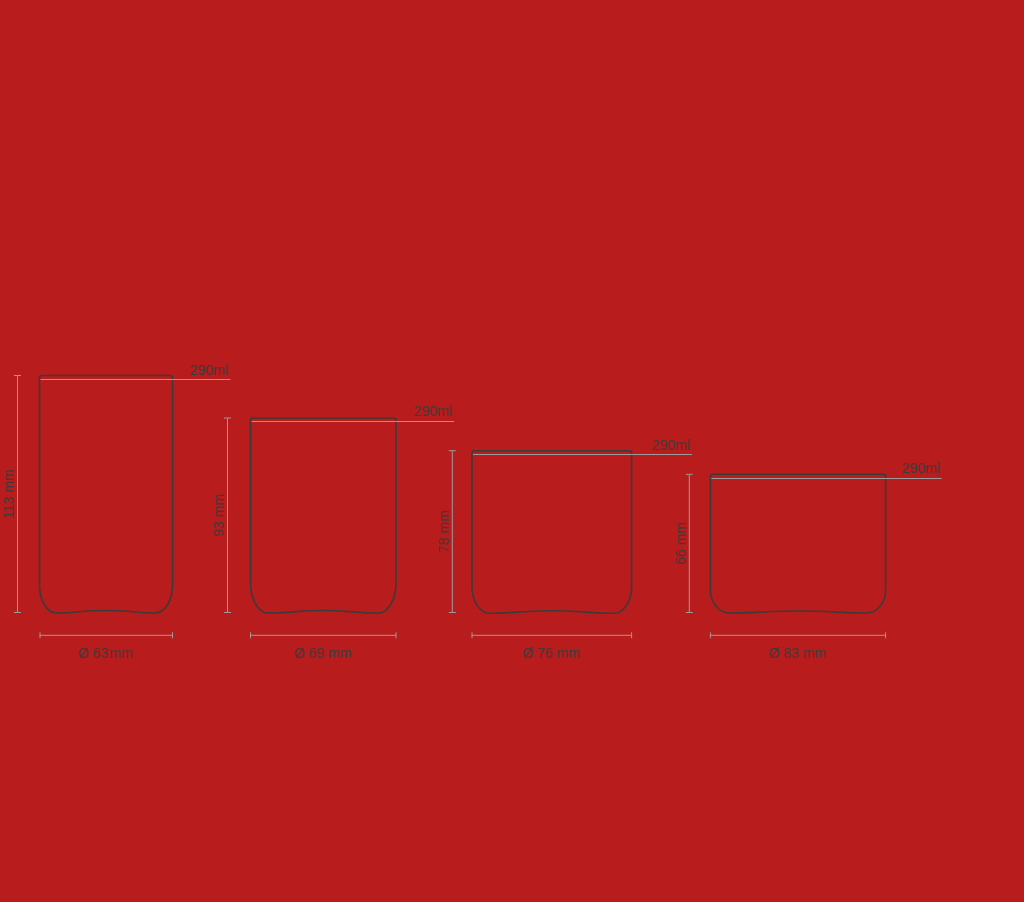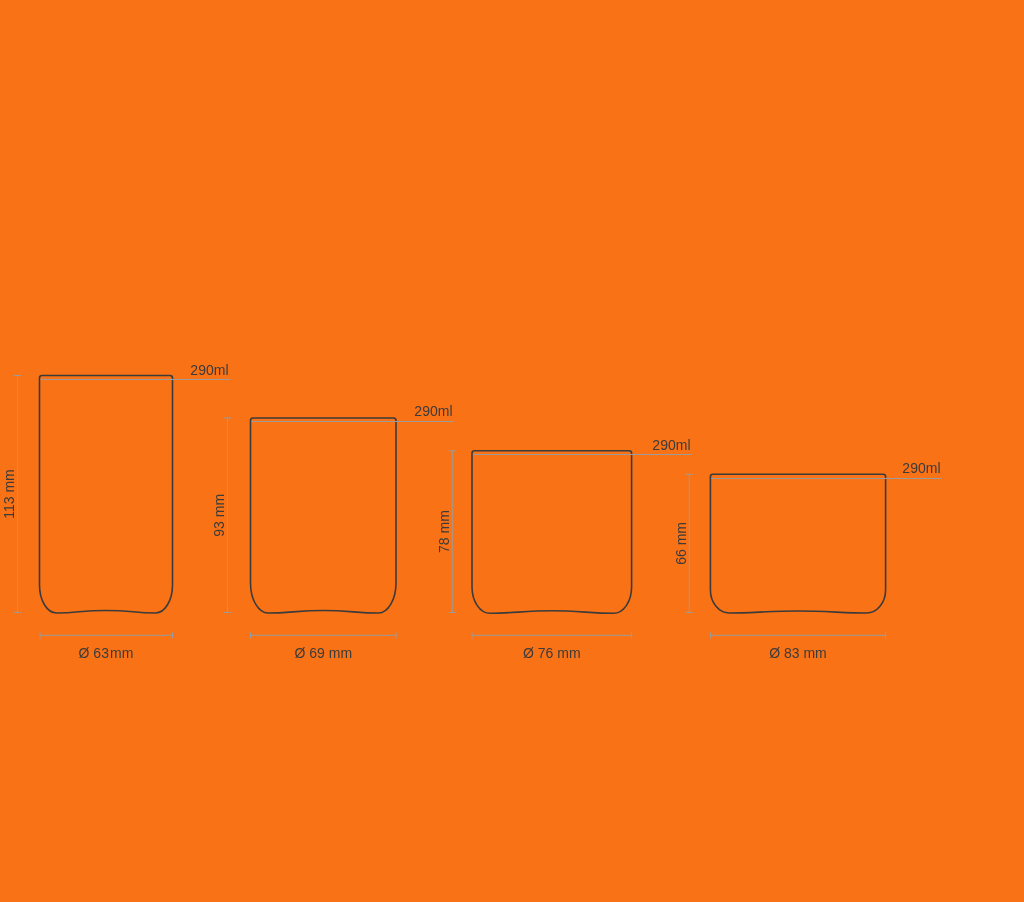--- a/index.html
+++ b/index.html
@@ -1,16 +1,16 @@
 <!DOCTYPE html>
 <html><head>
 <meta charset="utf-8">
 <style>
   html,body{margin:0;padding:0;background:#ffffff;}
-  .stage{width:1024px;height:902px;position:relative;background:#f97316;overflow:hidden;}
+  .stage{width:1024px;height:902px;position:relative;background:#b91c1c;overflow:hidden;}
   svg{display:block;transform:translateZ(0);}
   text{font-family:"Liberation Sans",sans-serif;fill:#3b3b3b;font-size:14px;}
   .glass{stroke:#3b3b3b;stroke-width:1.6;fill:none;stroke-linejoin:round;}
   .dim{stroke:#9b9b9b;stroke-width:1;fill:none;}
 </style>
 </head>
 <body>
 <div class="stage">
 <svg width="1024" height="902" viewBox="0 0 1024 902">
 

